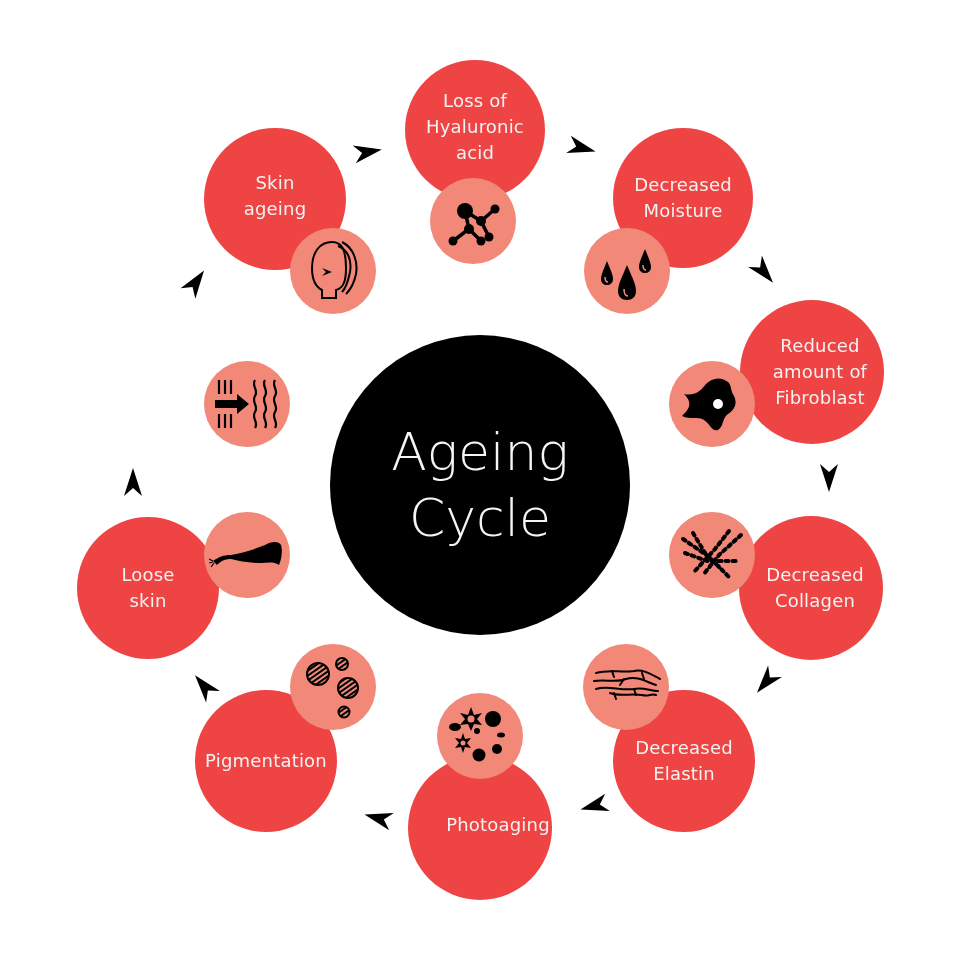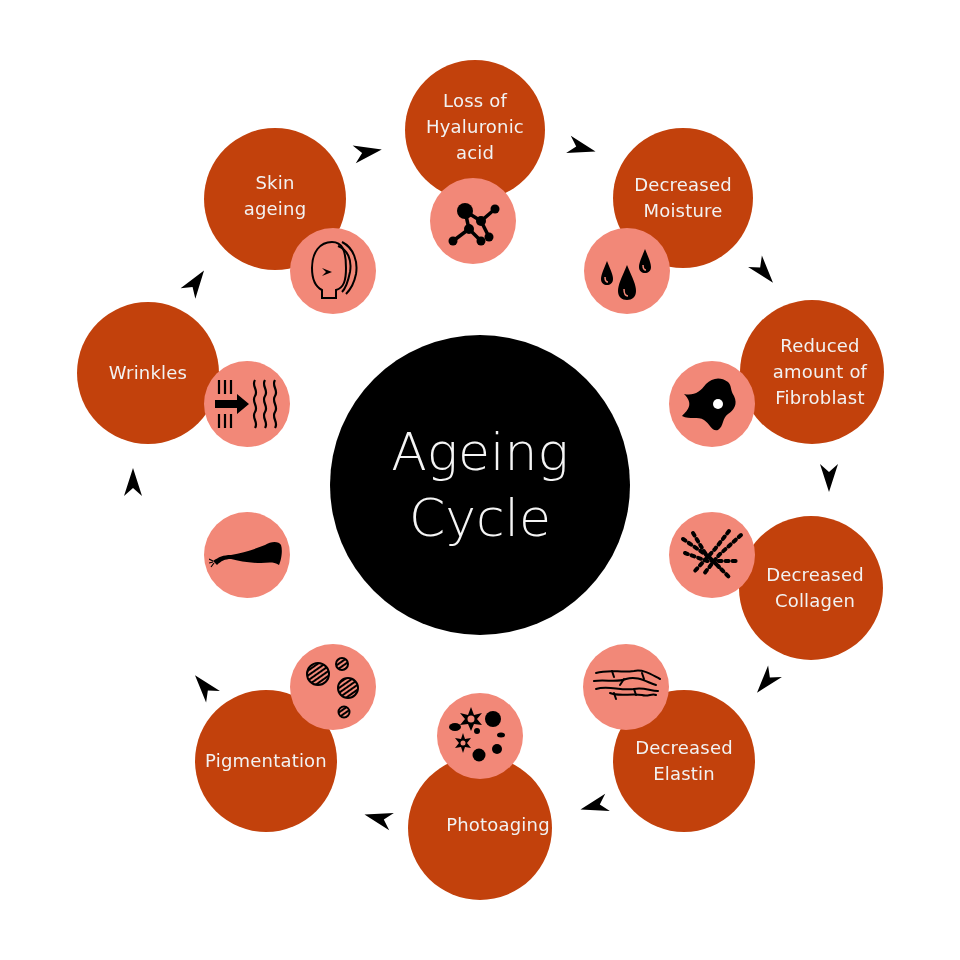--- a/index.html
+++ b/index.html
@@ -1,18 +1,18 @@
 <!DOCTYPE html>
 <html><head>
 <meta charset="utf-8">
 <style>
   html, body { margin:0; padding:0; background:#ffffff; }
   body { width:960px; height:960px; position:relative; overflow:hidden; font-family:"DejaVu Sans", sans-serif; }
   .stage { position:absolute; left:0; top:0; width:960px; height:960px; }
-  .node { position:absolute; border-radius:50%; background:#c2410c; color:#f2f2f2; display:flex; align-items:center; justify-content:center; text-align:center; }
+  .node { position:absolute; border-radius:50%; background:#ef4444; color:#f2f2f2; display:flex; align-items:center; justify-content:center; text-align:center; }
   .node .lbl { font-size:18px; line-height:26px; white-space:pre-line; letter-spacing:0.2px; }
   .icon { position:absolute; border-radius:50%; display:flex; align-items:center; justify-content:center; }
   .center { position:absolute; border-radius:50%; background:#000; color:#f5f5f5; display:flex; align-items:center; justify-content:center; text-align:center; }
   .center .title { font-size:52px; line-height:66px; white-space:pre-line; font-weight:300; }
   svg.arrows { position:absolute; left:0; top:0; }
 </style>
 </head>
 <body>
 
 <div class="stage">
@@ -187,32 +187,33 @@
       </defs>
       <g stroke="#000" stroke-width="2" fill="url(#hatch)">
         <circle cx="20" cy="22" r="11"></circle>
         <circle cx="44" cy="12" r="6"></circle>
         <circle cx="50" cy="36" r="10"></circle>
         <circle cx="46" cy="60" r="5.5"></circle>
       </g>
     </svg>
   </div>
 
+  <div class="node" style="left:77px; top:517px; width:142px; height:142px;">
+    <div class="lbl">Loose
+skin</div>
+  </div>
   <div class="icon" style="left:204px; top:512px; width:86px; height:86px; background:#f28878;">
     <svg width="76" height="40" viewBox="0 0 76 40">
       <path d="M4,26 C10,22 14,20 22,20 C34,18 46,14 56,10 C62,6 70,6 72,10 C74,16 72,26 70,30 C64,26 58,28 52,28 C40,28 30,26 22,24 C16,24 12,26 8,30 L6,28 Z" fill="#000"></path>
       <g stroke="#000" stroke-width="1.2">
           <path d="M4,26 L0,24 M4,27 L0,28 M5,28 L2,32"></path>
         </g>
     </svg>
   </div>
 
-  <div class="node" style="left:77px; top:302px; width:142px; height:142px;">
-    <div class="lbl">Wrinkles</div>
-  </div>
   <div class="icon" style="left:204px; top:361px; width:86px; height:86px; background:#f28878;">
     <svg width="68" height="56" viewBox="0 0 68 56">
       <g stroke="#000" stroke-width="2.2" fill="none">
         <path d="M6,4 L6,18 M12,4 L12,18 M18,4 L18,18"></path>
         <path d="M6,38 L6,52 M12,38 L12,52 M18,38 L18,52"></path>
         <path d="M42,4 C38,10 46,14 42,20 C38,26 46,30 42,36 C38,42 46,46 42,52"></path>
         <path d="M52,4 C48,10 56,14 52,20 C48,26 56,30 52,36 C48,42 56,46 52,52"></path>
         <path d="M62,4 C58,10 66,14 62,20 C58,26 66,30 62,36 C58,42 66,46 62,52"></path>
       </g>
       <path d="M2,24 L24,24 L24,18 L36,28 L24,38 L24,32 L2,32 Z" fill="#000"></path>

